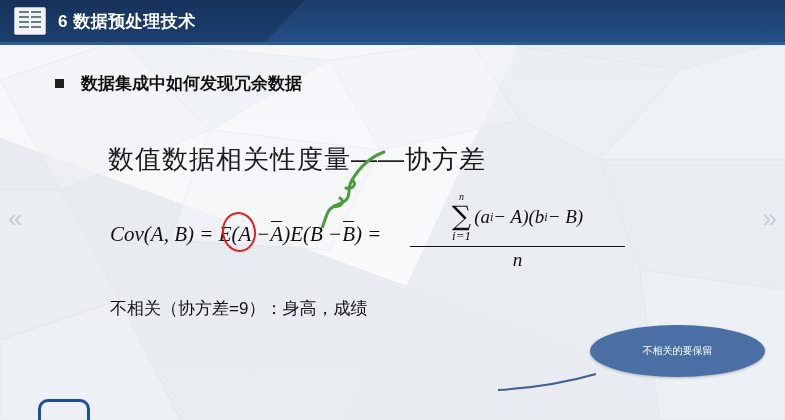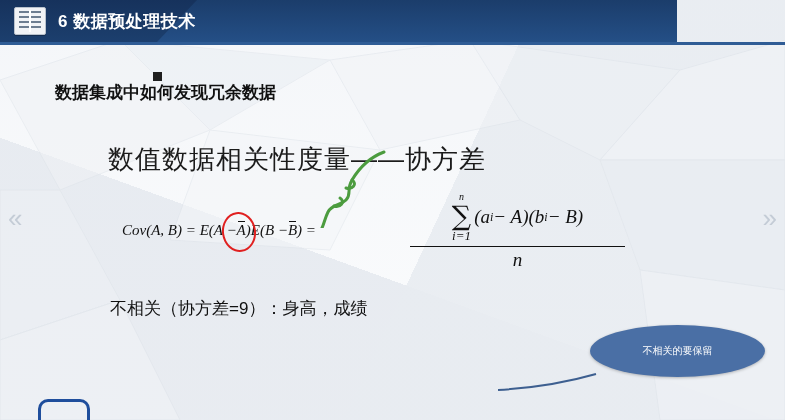--- a/index.html
+++ b/index.html
@@ -15,21 +15,21 @@
       linear-gradient(200deg, rgba(255,255,255,0) 60%, rgba(229,233,239,.85) 60%),
       linear-gradient(0deg,#fbfcfd,#f4f6f9);
     overflow:hidden;
   }
   
   .poly{position:absolute;opacity:.55;pointer-events:none;}
   .poly svg{display:block;}
 
   
   .header{
-    position:absolute;left:0;top:0;width:677px;height:42px;
+    position:absolute;left:0;top:0;width:785px;height:42px;
     background:linear-gradient(180deg,#16325c,#1c3f6e);
     color:#fff;
   }
   .header:after{
     content:"";position:absolute;right:0;top:0;height:42px;width:520px;
     background:linear-gradient(180deg,#1b3d6b,#244f86);
     clip-path:polygon(40px 0,100% 0,100% 100%,0 100%);
   }
   .hdr-inner{position:relative;z-index:3;display:flex;align-items:center;height:42px;padding-left:14px;}
   .book-icon{
@@ -54,38 +54,38 @@
   
   .side-arrow{
     position:absolute;top:205px;color:#c4ccd6;font-size:26px;line-height:1;
     user-select:none;
   }
   .side-arrow.left{left:8px;}
   .side-arrow.right{right:8px;}
 
   
   .bullet-row{
-    position:absolute;left:55px;top:72px;display:flex;align-items:center;flex-direction:column;
+    position:absolute;left:55px;top:72px;display:flex;align-items:center;
   }
   .sq{width:9px;height:9px;background:#1f1f1f;margin-right:17px;flex:0 0 auto;}
   .bullet-text{font-size:17px;font-weight:bold;color:#111;}
 
   .subtitle{
     position:absolute;left:108px;top:142px;
     font-size:26px;color:#1b1b1b;letter-spacing:1px;
   }
 
   
   .formula{
     position:absolute;left:110px;top:200px;width:520px;height:80px;
     font-family:"Liberation Serif","DejaVu Serif",serif;
     color:#111;
   }
   .f-left{
-    position:absolute;left:12px;top:22px;font-size:15px;font-style:italic;white-space:nowrap;
+    position:absolute;left:0;top:22px;font-size:21px;font-style:italic;white-space:nowrap;
   }
   .ovl{position:relative;display:inline-block;}
   .ovl:before{
     content:"";position:absolute;left:1px;right:1px;top:-1px;height:1.4px;background:#111;
   }
   .frac{
     position:absolute;left:300px;top:-8px;width:215px;text-align:center;
   }
   .frac-num{font-size:19px;font-style:italic;white-space:nowrap;display:flex;align-items:center;justify-content:center;}
   .sigma-wrap{display:inline-flex;flex-direction:column;align-items:center;margin-right:3px;line-height:1;}

